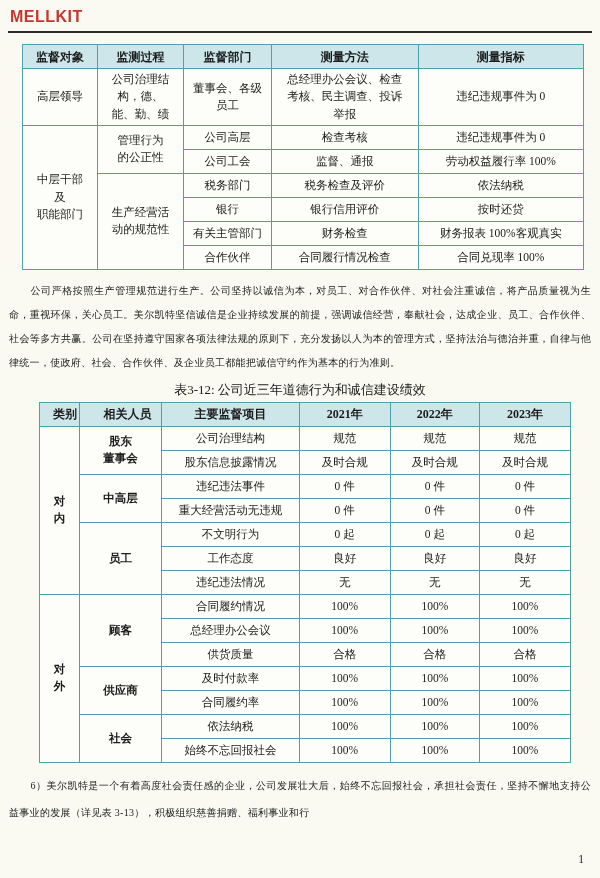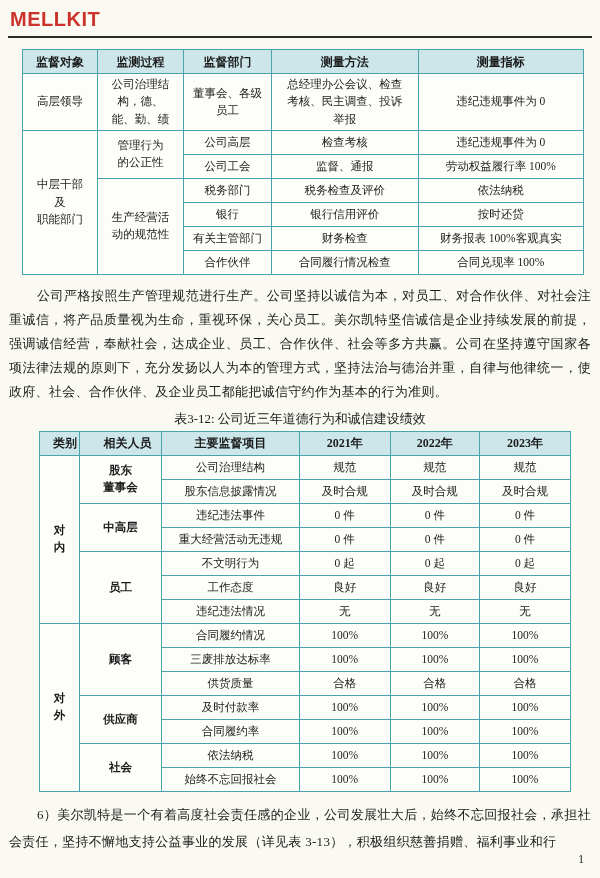--- a/index.html
+++ b/index.html
@@ -17,21 +17,21 @@
     position:relative;overflow:hidden;
   }
   .page-header{
     margin:6px 8px 0 8px;
     padding:2px 0 5px 2px;
     border-bottom:2px solid #2b2b2b;
     display:flex;align-items:baseline;gap:7px;
   }
   .brand{
     font-family:"Liberation Sans","DejaVu Sans",sans-serif;
-    font-weight:bold;font-size:20px;color:#cb342c;letter-spacing:.5px;
+    font-weight:bold;font-size:16px;color:#cb342c;letter-spacing:.5px;
   }
   .htitle{font-weight:bold;font-size:14px;}
   .company{color:#333333;}
   .doc-title{color:#3f3f9e;}
 
   table.doc-table{
     border-collapse:collapse;table-layout:fixed;background:#fdfdfa;
   }
   table.doc-table th,table.doc-table td{
     border:1.6px solid var(--teal);
@@ -44,21 +44,21 @@
   table.doc-table th{
     background:var(--hdr-bg);font-weight:bold;font-size:12px;height:19px;
   }
   table.doc-table td{height:19px;}
   table.doc-table td.bold{font-weight:bold;font-family:Liberation Serif, serif;}
   .t1{width:562px;margin:11px 0 0 22px;}
   .t2{width:532px;margin:3px 0 0 39px;}
 
   .para{
     margin:9px 9px 0 9px;
-    font-size:13px;line-height:24px;
+    font-size:10px;line-height:24px;
     text-align:justify;text-indent:2.15em;
     letter-spacing:.3px;
   }
   .para2{line-height:27px;}
 
   .tbl-title{
     margin-top:6px;
     text-align:center;font-weight:normal;font-size:13px;
   }
   .page-num{
@@ -203,21 +203,21 @@
       <tr>
         <td rowspan="7" class="bold">对
 外</td>
         <td rowspan="3" class="bold">顾客</td>
         <td>合同履约情况</td>
         <td>100%</td>
         <td>100%</td>
         <td>100%</td>
       </tr>
       <tr>
-        <td>三废排放达标率</td>
+        <td>总经理办公会议</td>
         <td>100%</td>
         <td>100%</td>
         <td>100%</td>
       </tr>
       <tr>
         <td>供货质量</td>
         <td>合格</td>
         <td>合格</td>
         <td>合格</td>
       </tr>

